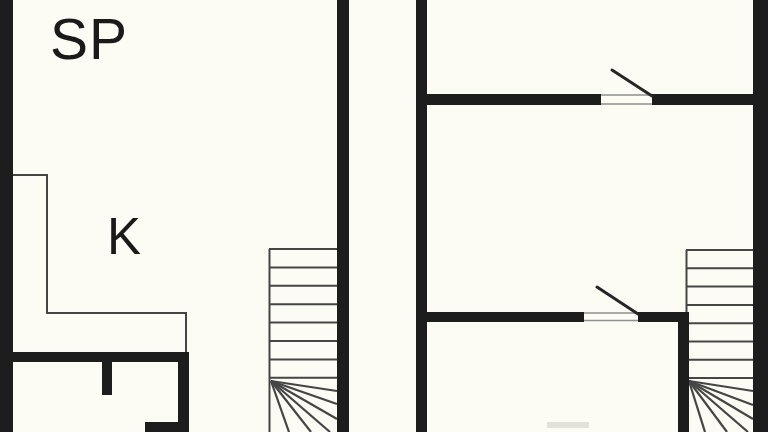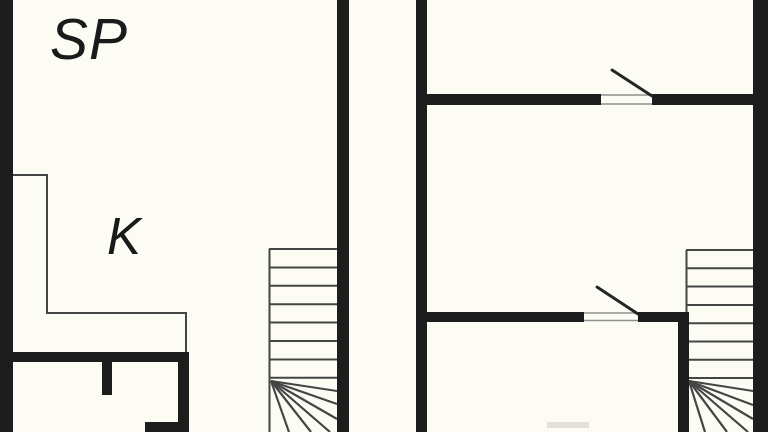--- a/index.html
+++ b/index.html
@@ -1,20 +1,20 @@
 <!DOCTYPE html>
 <html><head>
 <meta charset="utf-8">
 <style>
   html,body{margin:0;padding:0;}
   body{
     width:768px;height:432px;overflow:hidden;
     font-family:"Liberation Sans", sans-serif;
   }
-  #stage{position:relative;width:652px;height:432px;font-style:italic;}
+  #stage{position:relative;width:652px;height:432px;}
   svg{display:block;}
   .lbl{
     fill:#1a1a1a;
     font-family:"Liberation Sans", sans-serif;
   }
 </style>
 </head>
 <body>
 
 <div id="stage">

